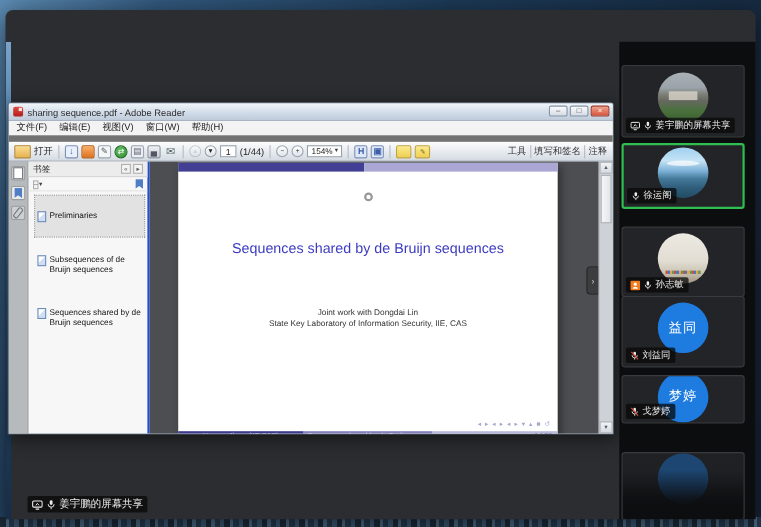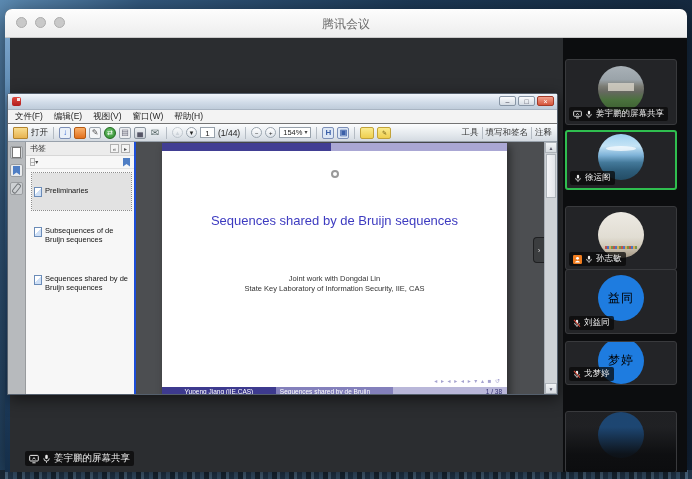--- a/index.html
+++ b/index.html
@@ -28,22 +28,22 @@
     background:#dfe5ec;border:1px solid #55606d;border-radius:3px 3px 0 0;box-shadow:2px 4px 16px rgba(0,0,0,.55);box-sizing:border-box;}
   .ar-titlebar{position:relative;height:15px;flex:none;background:linear-gradient(#f0f5fa,#cfdae7 60%,#bfccda);
     display:flex;align-items:center;padding:0 4px;border-bottom:1px solid #a8b4c2;}
   .pdf-icon{width:9px;height:9px;background:linear-gradient(#e04b40,#b01c1c);border-radius:2px;flex:none;position:relative;}
   .pdf-icon:after{content:"";position:absolute;right:1px;top:1px;width:3px;height:3px;background:#fff;opacity:.85;}
   .ar-title{font-size:8.5px;color:#2e2e2e;margin-left:4px;}
   .ar-winbtns{position:absolute;right:3px;top:2px;display:flex;gap:2px;}
   .ar-btn{width:17px;height:10px;border:1px solid #8795a5;border-radius:2px;background:linear-gradient(#fbfcfd,#d5dce4);
     font-size:7px;line-height:9px;text-align:center;color:#445;box-sizing:border-box;}
   .ar-btn.close{background:linear-gradient(#f0a18d,#d6553b);border-color:#a23a28;color:#fff;}
-  .ar-menubar{height:13px;flex:none;background:#f3f3f3;border-bottom:1px solid #737373;display:flex;gap:11px;
-    align-items:flex-end;padding:0 7px;font-size:8.5px;color:#1e1e1e;}
+  .ar-menubar{height:13px;flex:none;background:#f3f3f3;border-bottom:6px solid #737373;display:flex;gap:11px;
+    align-items:flex-start;padding:0 7px;font-size:8.5px;color:#1e1e1e;}
   .ar-toolbar{height:17px;flex:none;background:linear-gradient(#fcfdfe,#e2e7ec 65%,#d4dae1);border-bottom:1px solid #98a1ab;
     display:flex;align-items:center;padding:0 5px;gap:3px;font-size:8.5px;color:#222;}
   .tb-sep{width:1px;height:12px;background:#b4bbc3;margin:0 2px;flex:none;}
   .tb-ico{width:12px;height:12px;border-radius:2px;display:flex;align-items:center;justify-content:center;
     font-size:8px;box-sizing:border-box;flex:none;}
   .i-folder{width:13px;height:10px;background:linear-gradient(#f8dd90,#e7b351);border:1px solid #b3842e;border-radius:1px;}
   .i-save{background:#eaf0f9;border:1px solid #7d90b8;color:#2a5fd0;}
   .i-orange{background:linear-gradient(#f9b06a,#e2701d);border:1px solid #b55a13;}
   .i-pen{background:#f4f6f8;border:1px solid #9aa4ae;color:#555;}
   .i-green{background:radial-gradient(circle at 40% 35%,#6cc06c,#2e8c2e);border:1px solid #1f6b1f;border-radius:50%;color:#fff;font-size:7px;}
@@ -101,57 +101,50 @@
   .slide-nav{position:absolute;right:6px;bottom:13px;font-size:6px;color:#a5a3cf;letter-spacing:1px;}
   .slide-footer{position:absolute;left:0;right:0;bottom:0;height:10px;display:flex;font-size:6.5px;align-items:stretch;line-height:10px;}
   .sf1{width:33%;background:#3d3a8e;color:#fff;text-align:center;}
   .sf2{width:34%;background:#8380bb;color:#fff;padding-left:4px;box-sizing:border-box;}
   .sf3{flex:1;background:#b9b7d9;color:#2e2c6e;text-align:right;padding-right:5px;box-sizing:border-box;}
   
   .sidebar{width:124px;flex:none;position:relative;background:#0c0d0f;overflow:hidden;}
   .tile{position:absolute;left:2px;width:112px;background:#232427;border:1px solid #393a3d;border-radius:3px;box-sizing:border-box;overflow:hidden;}
   .tile.active{border:2px solid #2fbe4f;}
   .avatar{position:absolute;left:50%;top:45%;transform:translate(-50%,-50%);width:46px;height:46px;border-radius:50%;overflow:hidden;}
-  .avatar.blue{background:#1e7ce0;color:#000000;font-size:12px;display:flex;align-items:center;justify-content:center;letter-spacing:1px;}
+  .avatar.blue{background:#1e7ce0;color:#ffffff;font-size:12px;display:flex;align-items:center;justify-content:center;letter-spacing:1px;}
   .ph-building{background:linear-gradient(180deg,#a9b1b7 0%,#9aa3a9 30%,#7c7d75 44%,#666860 56%,#4a713d 74%,#3b5d30 100%);}
   .ph-building .detail{position:absolute;left:10px;top:17px;width:26px;height:8px;background:#d9d4c9;opacity:.8;}
   .ph-lake{background:linear-gradient(180deg,#9fd0f0 0%,#c4e3f5 26%,#7fb3d8 46%,#44799a 62%,#2e5d7a 80%,#234c64 100%);}
   .ph-lake .detail{position:absolute;left:8px;top:12px;width:30px;height:5px;background:#fff;opacity:.7;border-radius:50%;}
   .ph-crowd{background:linear-gradient(180deg,#edeae3 0%,#e1ddd3 55%,#d0c9b9 74%,#b4a997 90%,#9c9181 100%);}
   .ph-crowd .detail{position:absolute;left:7px;bottom:9px;width:32px;height:3px;opacity:.8;
     background:repeating-linear-gradient(90deg,#c0392b 0 2px,#2a62c9 2px 4px,#e0a23a 4px 6px,#5a8a3a 6px 8px);}
   .tile-label{position:absolute;left:3px;bottom:3px;font-size:8.5px;max-width:103px;}
   .fade{position:absolute;left:0;right:0;top:0;bottom:0;background:linear-gradient(180deg,rgba(12,13,15,.15) 25%,rgba(12,13,15,.9) 70%,#0c0d0f 100%);}
   .dim{opacity:.5;}
   .lab-ico{flex:none;display:flex;}
 </style>
 </head>
 <body>
 
 <div class="stage">
   <div class="wp-texture"></div>
 
   <div class="meet-win">
-    <div class="mw-titlebar">
-      <div class="lights">
-        <span class="light"></span>
-        <span class="light"></span>
-        <span class="light"></span>
-      </div>
-      <div class="mw-title">腾讯会议</div>
-    </div>
 
     <div class="mw-body">
 
       <div class="share-area">
         <div class="presenter-wp"></div>
 
         <div class="ar-win">
           <div class="ar-titlebar">
             <span class="pdf-icon"></span>
+            <span class="ar-title">sharing sequence.pdf - Adobe Reader</span>
             <span class="ar-winbtns">
               <span class="ar-btn">–</span>
               <span class="ar-btn">□</span>
               <span class="ar-btn close">×</span>
             </span>
           </div>
 
           <div class="ar-menubar">
             <span>文件(F)</span>
             <span>编辑(E)</span>

